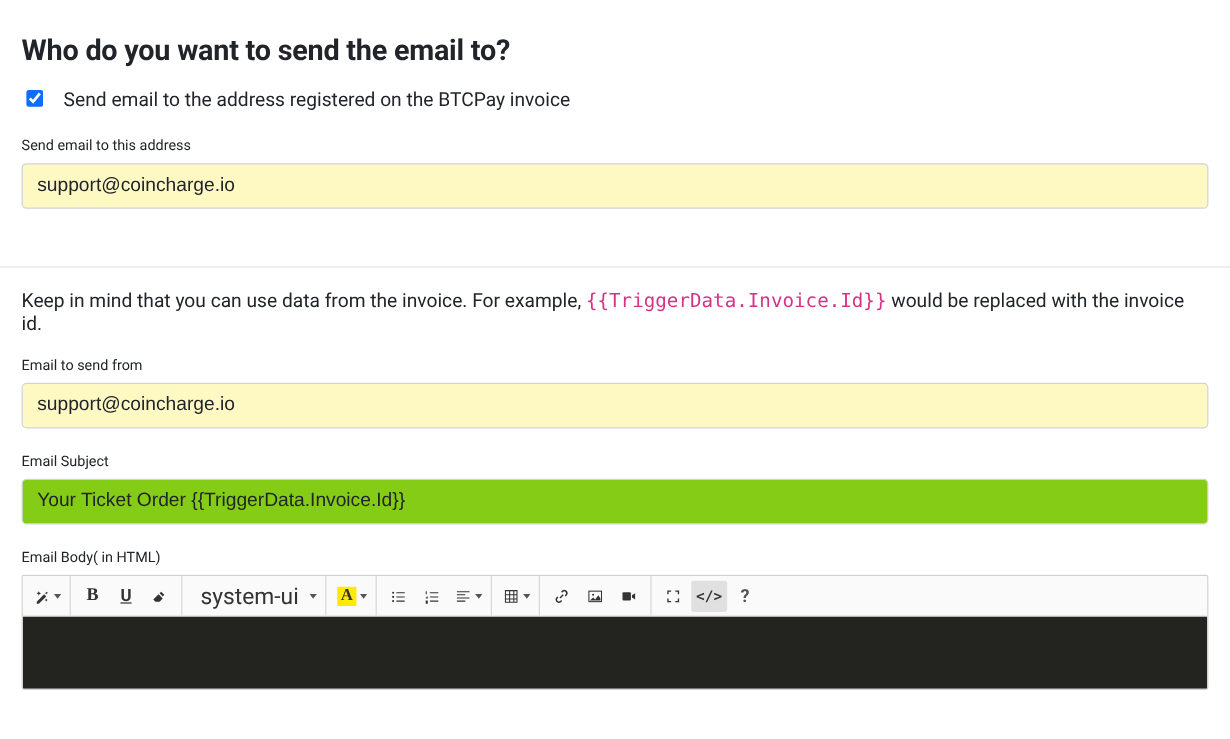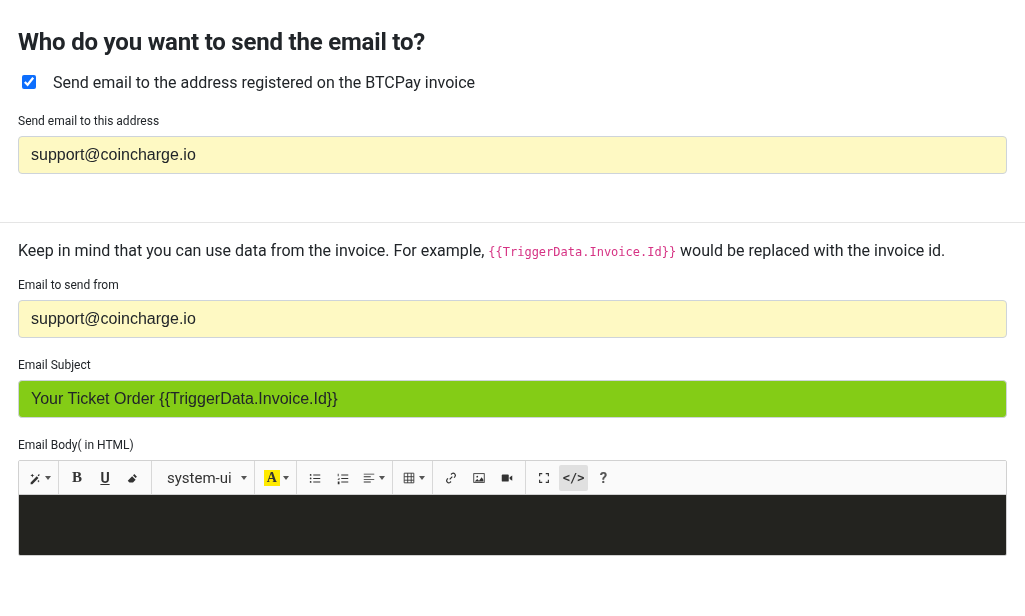--- a/index.html
+++ b/index.html
@@ -51,21 +51,21 @@
   .text-input.filled {
     background: #fef9c3;
   }
   .hint {
     font-size: 16px;
     margin: 0 0 18px 0;
   }
   .hint code.tmpl {
     font-family: SFMono-Regular, Menlo, Consolas, monospace;
     color: #d63384;
-    font-size: 12px;
+    font-size: 16px;
   }
   .form-group {
     margin-bottom: 20px;
   }
 
   
   .editor-wrap {
     border: 1px solid #d1d1d1;
     border-radius: 2px;
     overflow: hidden;
@@ -101,21 +101,21 @@
   .tb-btn.active { background: #e0e0e0; }
   .caret {
     width: 0; height: 0;
     border-left: 3px solid transparent;
     border-right: 3px solid transparent;
     border-top: 4px solid #555;
     margin-left: 3px;
   }
   .font-name {
     padding: 0 6px;
-    font-size: 15px;
+    font-size: 19px;
   }
   .ico-svg { display: block; }
   .bold-b { font-weight: 700; font-family: Georgia, serif; font-size: 15px; }
   .under-u { font-weight: 700; font-size: 14px; text-decoration: underline; }
   .font-a {
     font-weight: 700;
     font-family: Georgia, serif;
     font-size: 14px;
     background: #ffea00;
     padding: 0 3px;

